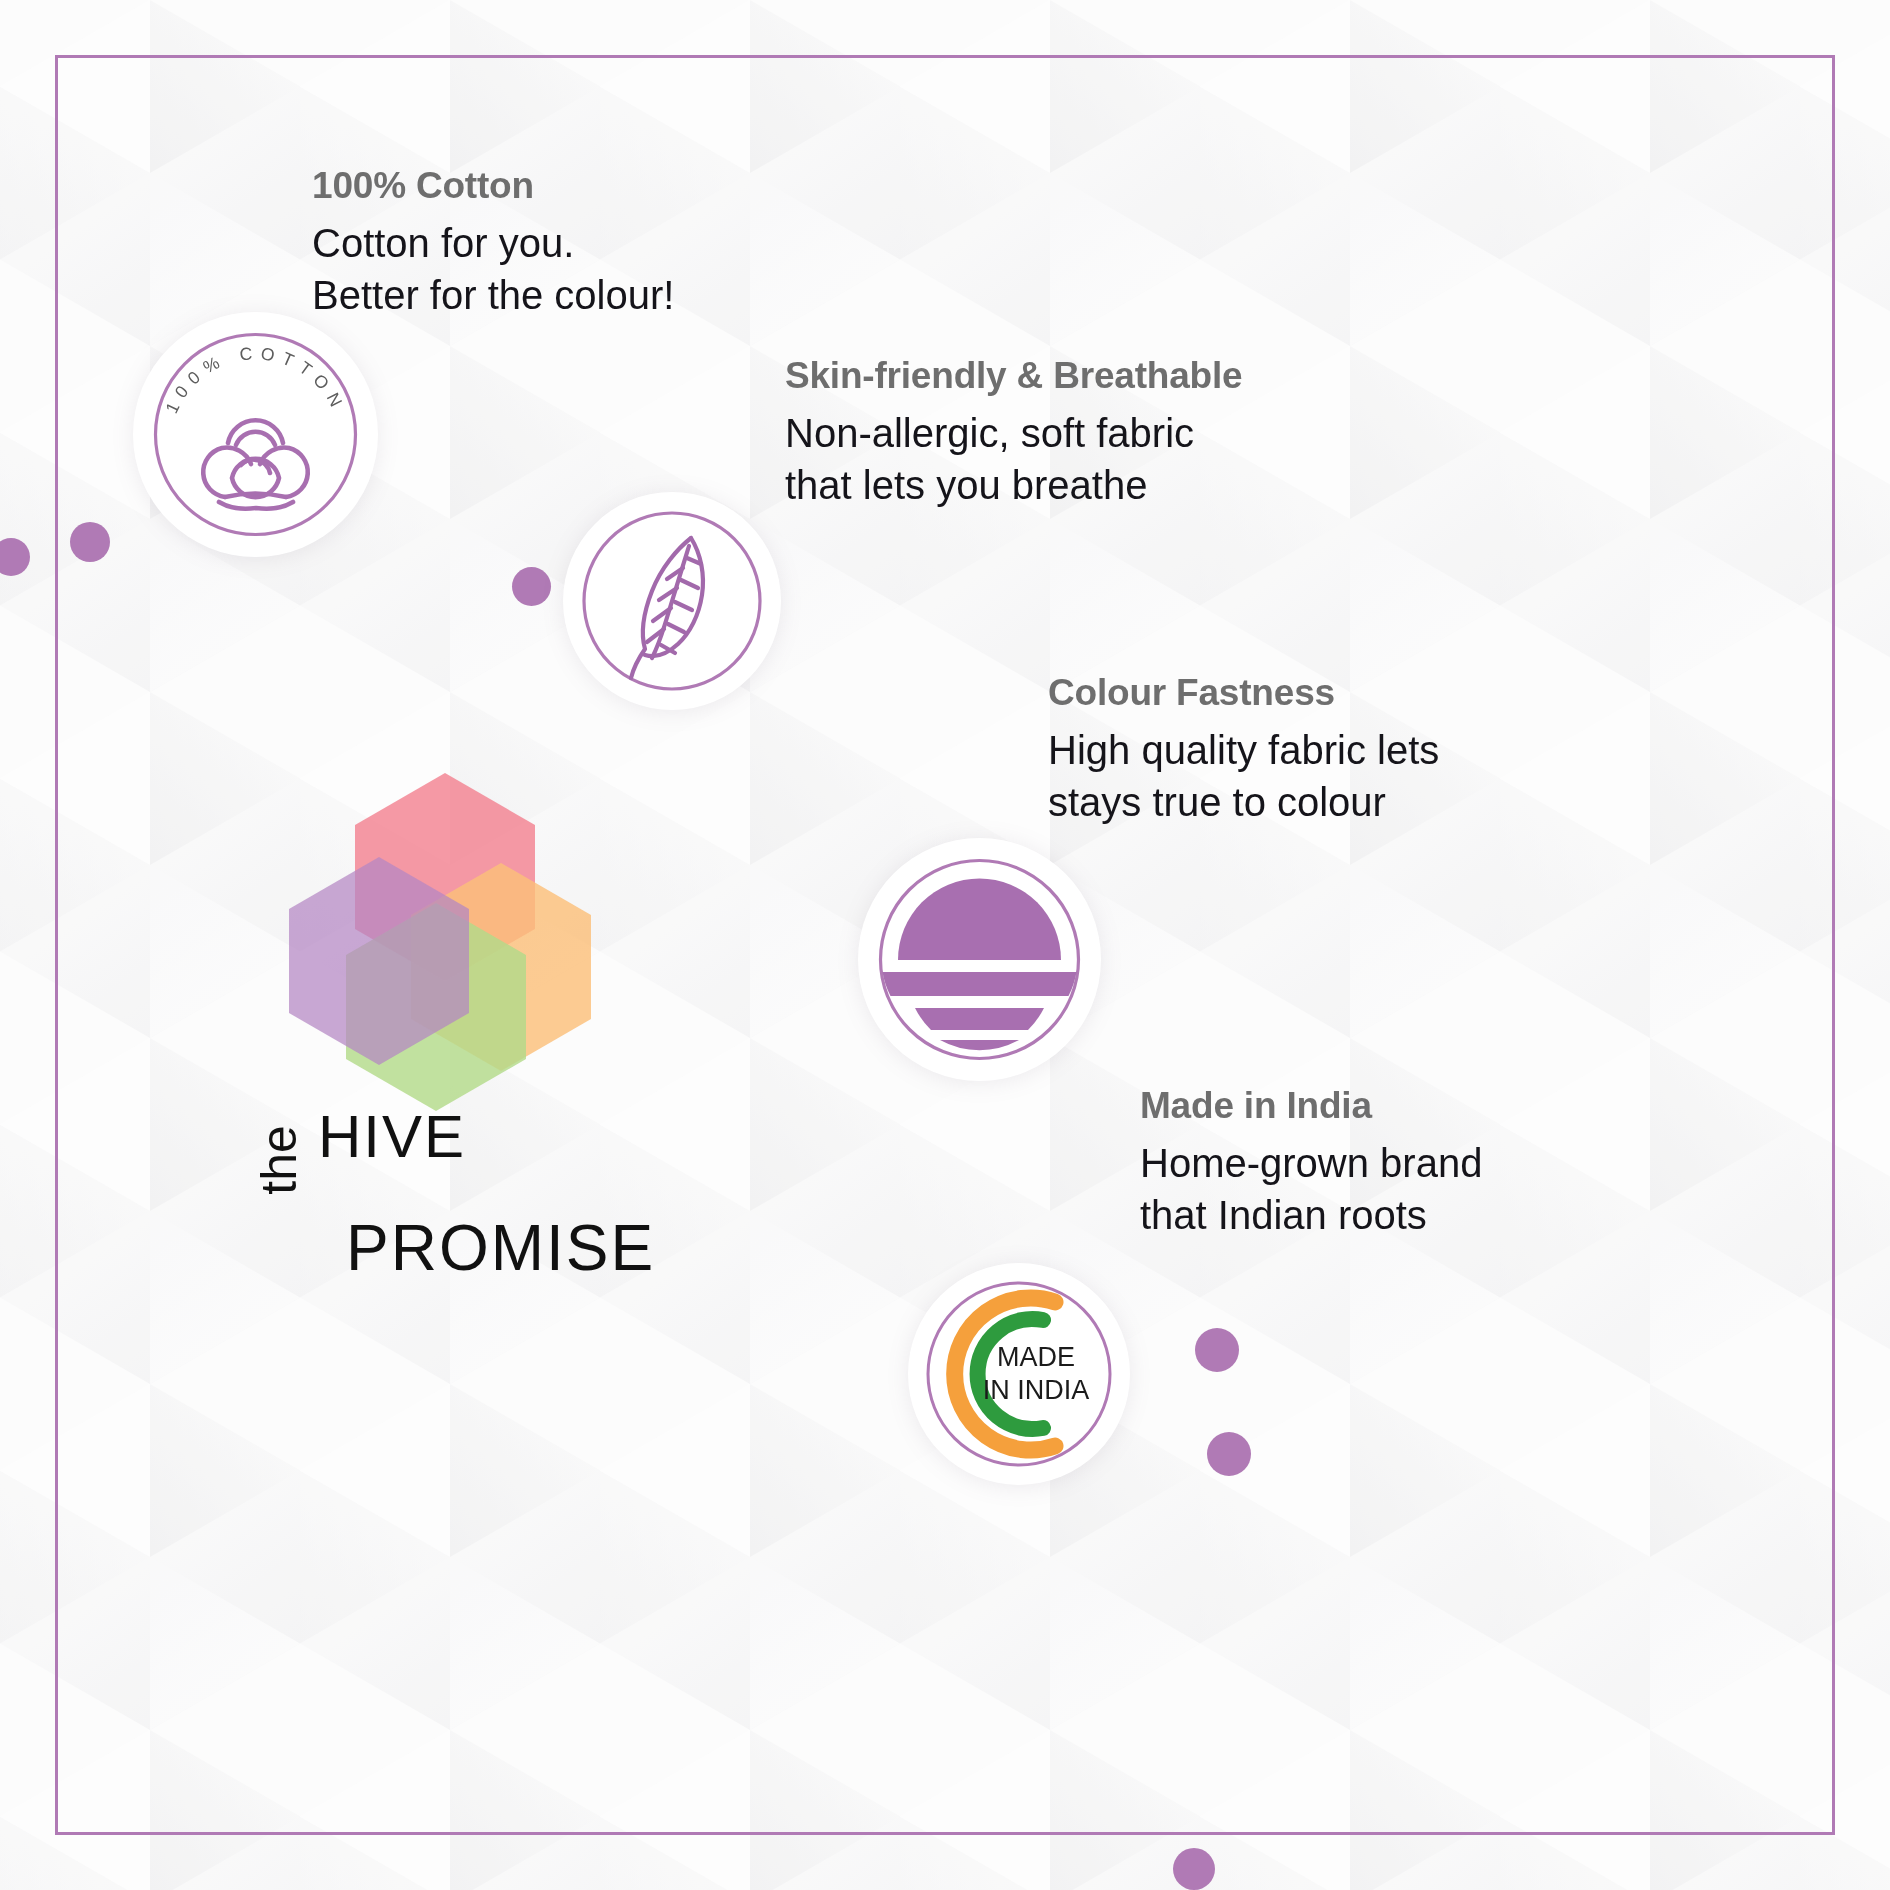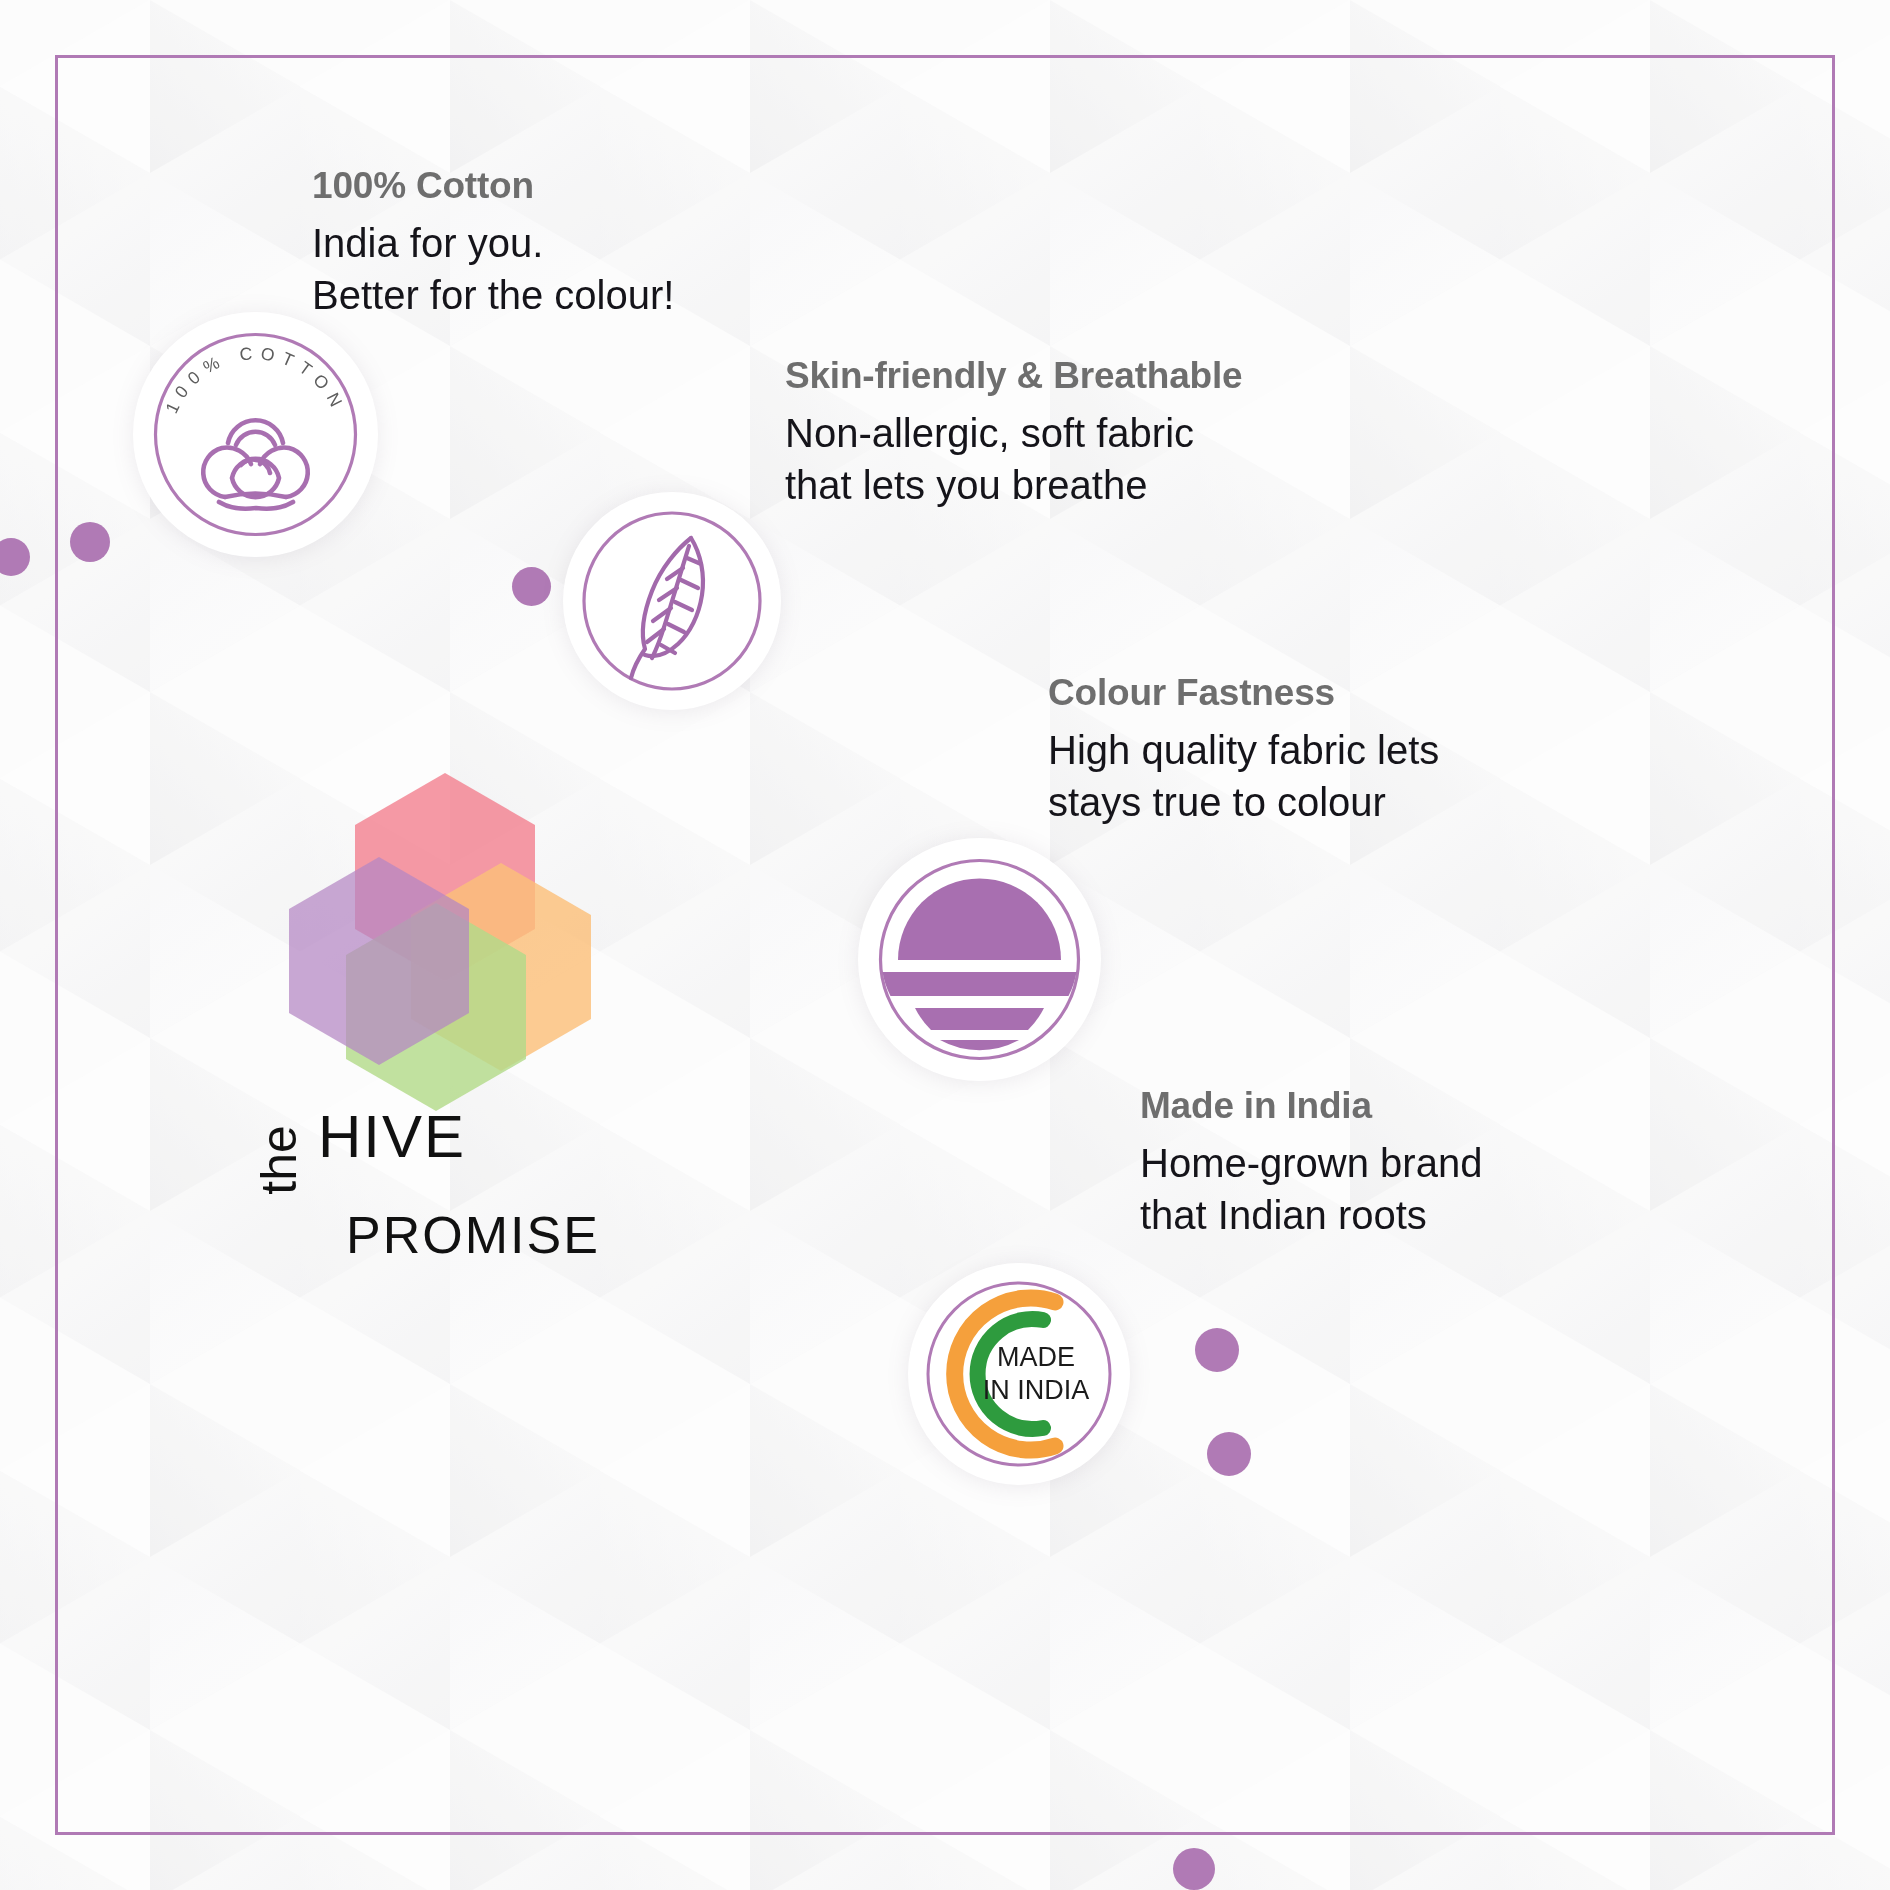--- a/index.html
+++ b/index.html
@@ -97,22 +97,22 @@
     top:0px;
     font-size:60px;
     font-weight:300;
     color:#111;
     letter-spacing:2px;
     line-height:1;
   }
   #promise {
     position:absolute;
     left:78px;
-    top:102px;
-    font-size:52px;
+    top:109px;
+    font-size:64px;
     font-weight:300;
     color:#111;
     letter-spacing:2px;
     line-height:1;
   }
 </style>
 </head>
 <body>
 
 <svg id="hex-bg" viewBox="0 0 1890 1890" preserveAspectRatio="xMidYMid slice">
@@ -150,21 +150,21 @@
 <div class="dot" style="left:512px; top:567px; width:39px;height:39px;"></div>
 <div class="dot" style="left:607px; top:608px; width:41px;height:41px;"></div>
 <div class="dot" style="left:953px; top:858px; width:42px;height:42px;"></div>
 <div class="dot" style="left:1027px;top:944px; width:40px;height:40px;"></div>
 <div class="dot" style="left:1195px;top:1328px;width:44px;height:44px;"></div>
 <div class="dot" style="left:1207px;top:1432px;width:44px;height:44px;"></div>
 <div class="dot" style="left:1173px;top:1848px;width:42px;height:42px;"></div>
 
 <div class="block" id="block-cotton">
   <div class="head">100% Cotton</div>
-  <div class="line">India for you.</div>
+  <div class="line">Cotton for you.</div>
   <div class="line">Better for the colour!</div>
 </div>
 
 <div class="block" id="block-skin">
   <div class="head">Skin-friendly &amp; Breathable</div>
   <div class="line">Non-allergic, soft fabric</div>
   <div class="line">that lets you breathe</div>
 </div>
 
 <div class="block" id="block-colour">

